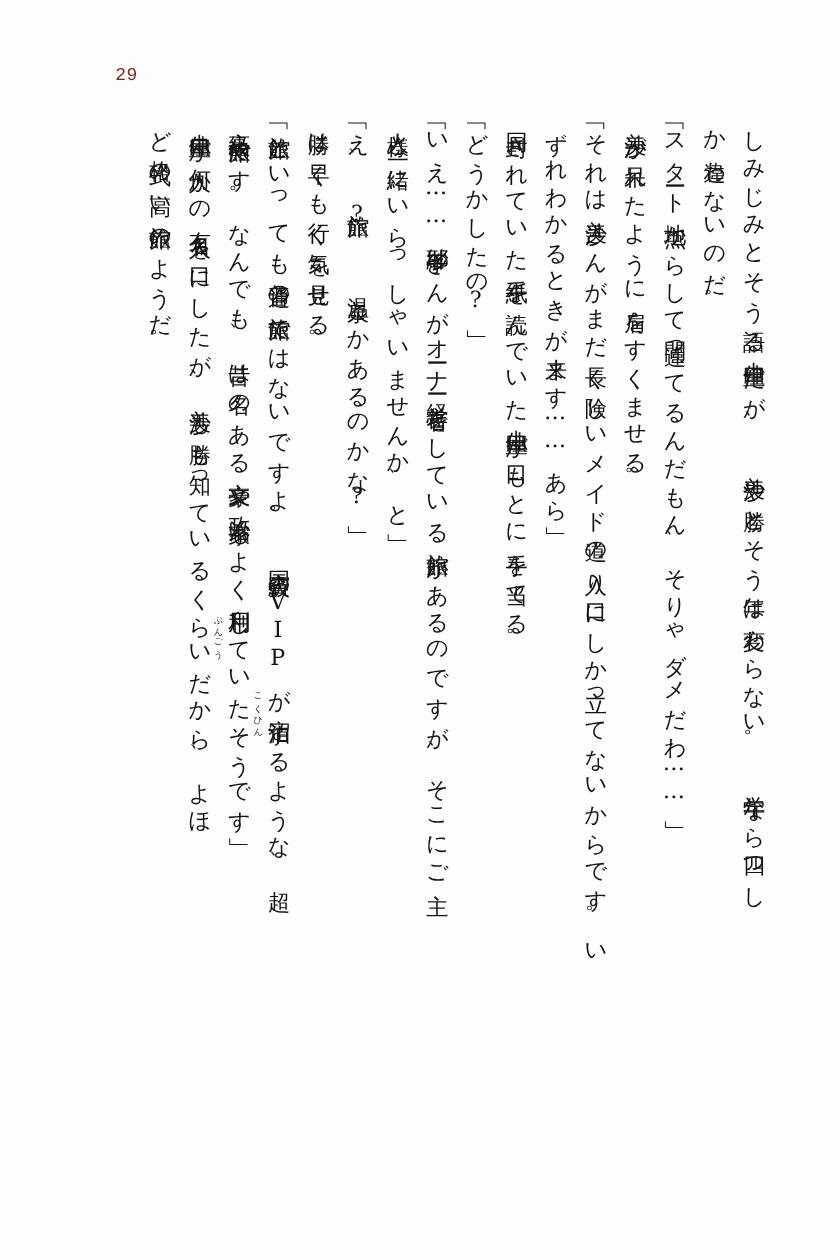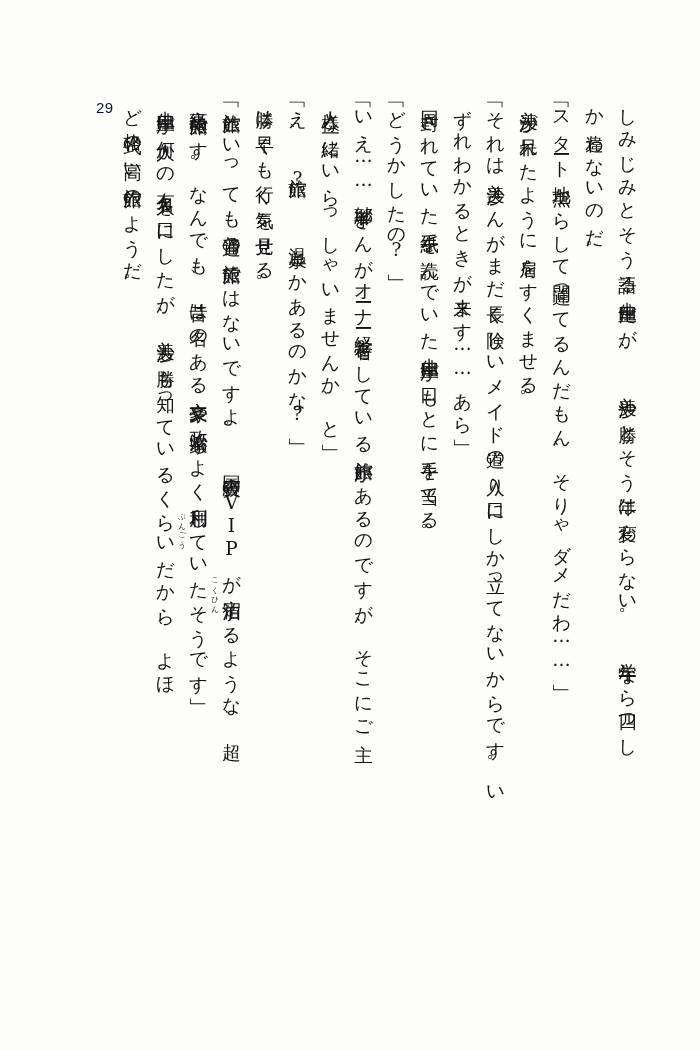--- a/index.html
+++ b/index.html
@@ -19,23 +19,22 @@
     width: 700px;
     height: 1050px;
     background: #fdfdfb;
   }
   .page-number {
     position: absolute;
     top: 55px;
     left: 96px;
     font-size: 15px;
     letter-spacing: 0.5px;
-    color: #0f172a;
-    font-family: Liberation Sans, sans-serif;
-    margin-top: 44px;
+    color: #7f1d1d;
+    font-family: Liberation Mono, monospace;
   }
   .text-block {
     position: absolute;
     top: 96px;
     left: 62px;
     width: 574px;
     height: 890px;
     display: flex;
     flex-direction: row-reverse;
     justify-content: flex-start;

